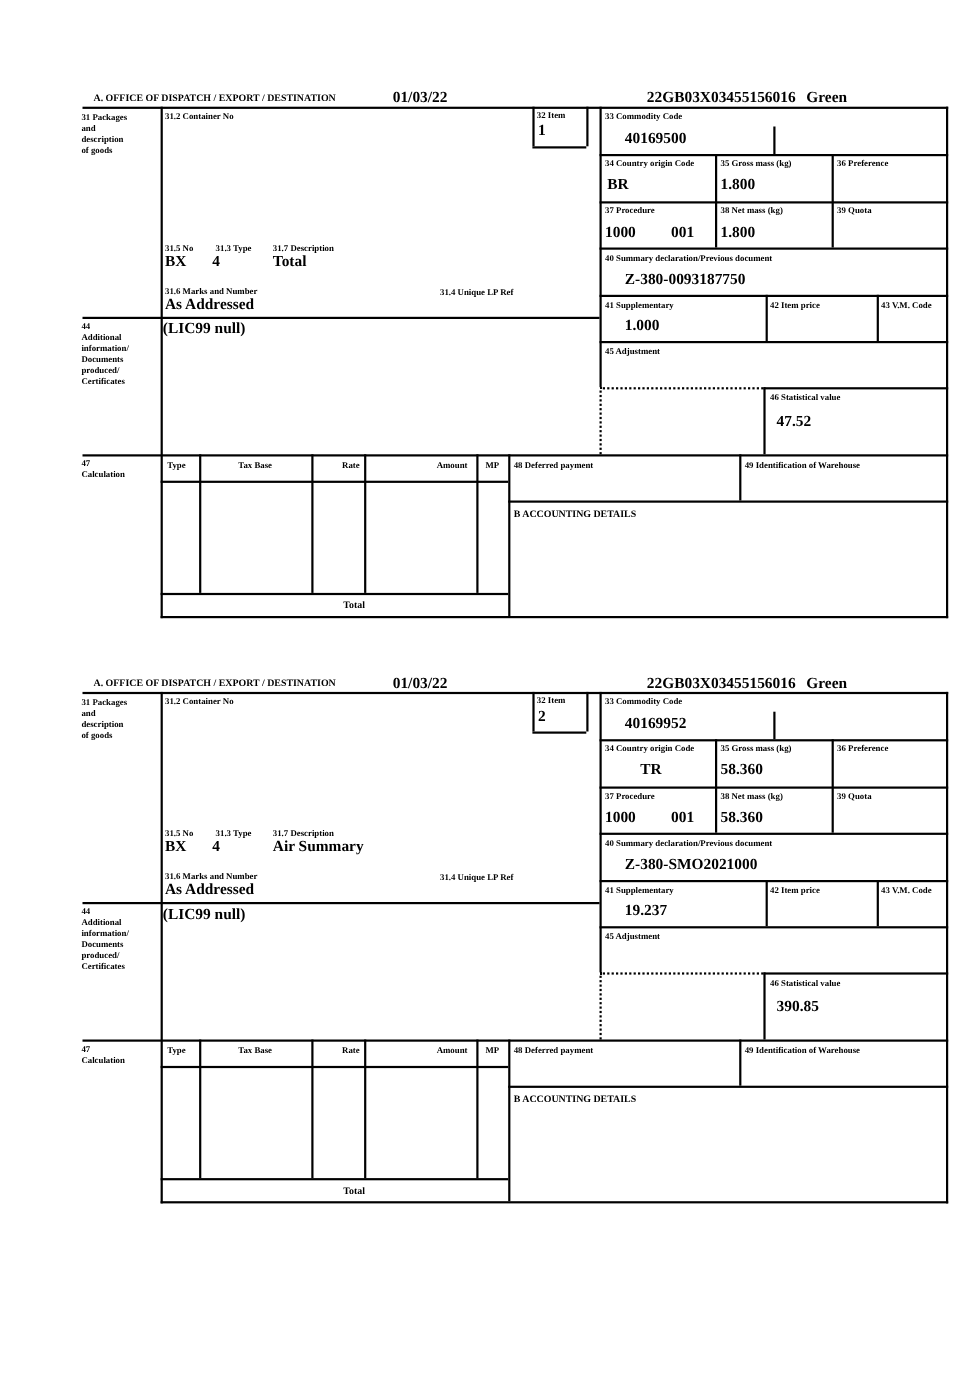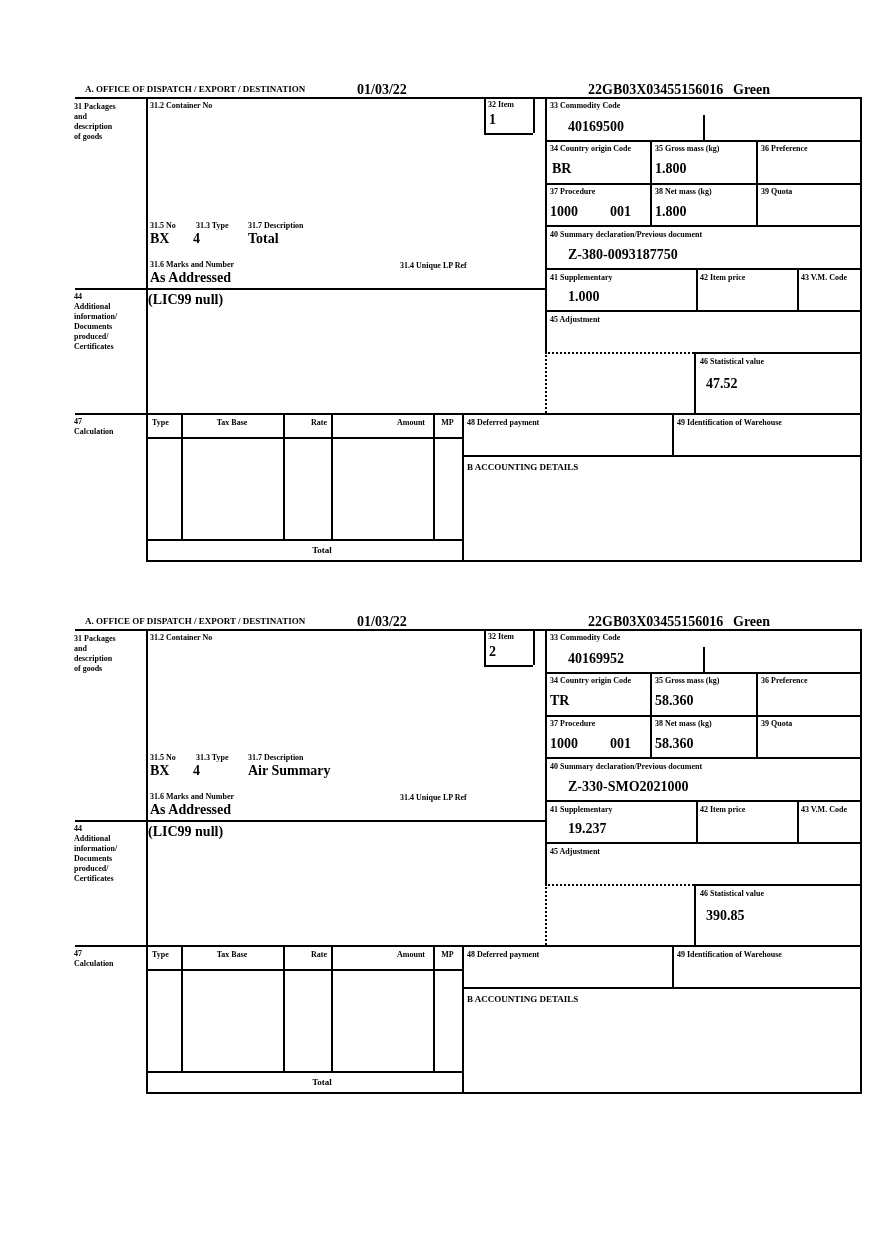--- a/index.html
+++ b/index.html
@@ -196,34 +196,34 @@
     <div class="val" style="left:248px;top:149px;">Air Summary</div>
     <div class="lbl" style="left:150px;top:178px;">31.6 Marks and Number</div>
     <div class="val" style="left:150px;top:188px;">As Addressed</div>
     <div class="lbl" style="left:400px;top:179px;">31.4 Unique LP Ref</div>
     <div class="val" style="left:148px;top:210px;">(LIC99 null)</div>
 
     <div class="lbl" style="left:550px;top:19px;">33 Commodity Code</div>
     <div class="val" style="left:568px;top:37px;">40169952</div>
 
     <div class="lbl" style="left:550px;top:62px;">34 Country origin Code</div>
-    <div class="val" style="left:550px;top:79px;">TR</div>
+    <div class="val" style="left:582px;top:79px;">TR</div>
     <div class="lbl" style="left:655px;top:62px;">35 Gross mass (kg)</div>
     <div class="val" style="left:655px;top:79px;">58.360</div>
     <div class="lbl" style="left:761px;top:62px;">36 Preference</div>
 
     <div class="lbl" style="left:550px;top:105px;">37 Procedure</div>
     <div class="val" style="left:550px;top:122px;">1000</div>
     <div class="val" style="left:610px;top:122px;">001</div>
     <div class="lbl" style="left:655px;top:105px;">38 Net mass (kg)</div>
     <div class="val" style="left:655px;top:122px;">58.360</div>
     <div class="lbl" style="left:761px;top:105px;">39 Quota</div>
 
     <div class="lbl" style="left:550px;top:148px;">40 Summary declaration/Previous document</div>
-    <div class="val" style="left:568px;top:165px;">Z-330-SMO2021000</div>
+    <div class="val" style="left:568px;top:165px;">Z-380-SMO2021000</div>
 
     <div class="lbl" style="left:550px;top:191px;">41 Supplementary</div>
     <div class="val" style="left:568px;top:207px;">19.237</div>
     <div class="lbl" style="left:700px;top:191px;">42 Item price</div>
     <div class="lbl" style="left:801px;top:191px;">43 V.M. Code</div>
 
     <div class="lbl" style="left:550px;top:233px;">45 Adjustment</div>
 
     <div class="lbl" style="left:700px;top:275px;">46 Statistical value</div>
     <div class="val" style="left:706px;top:294px;">390.85</div>

